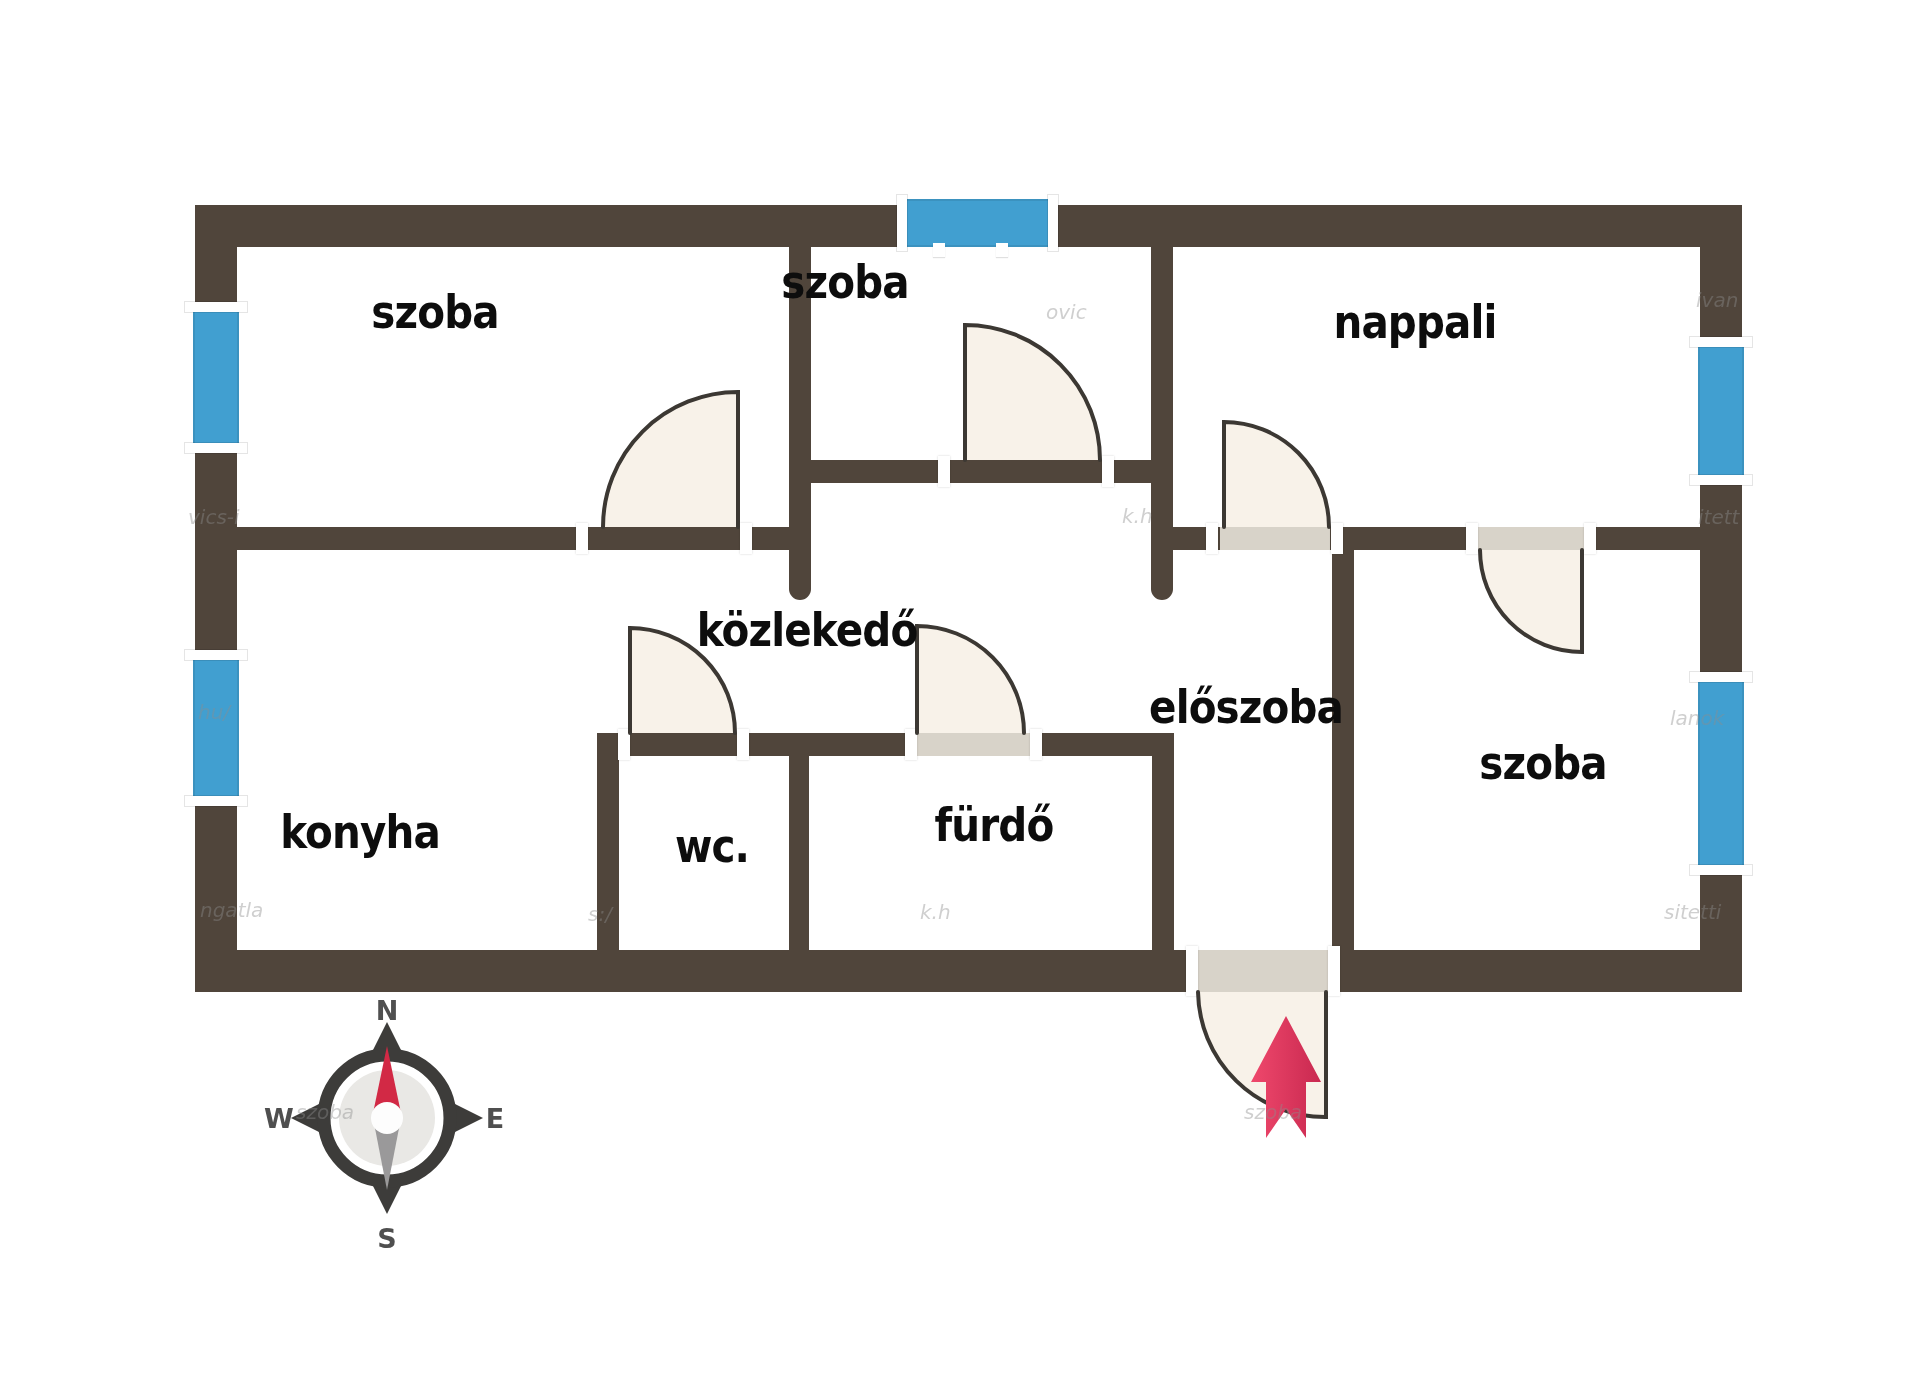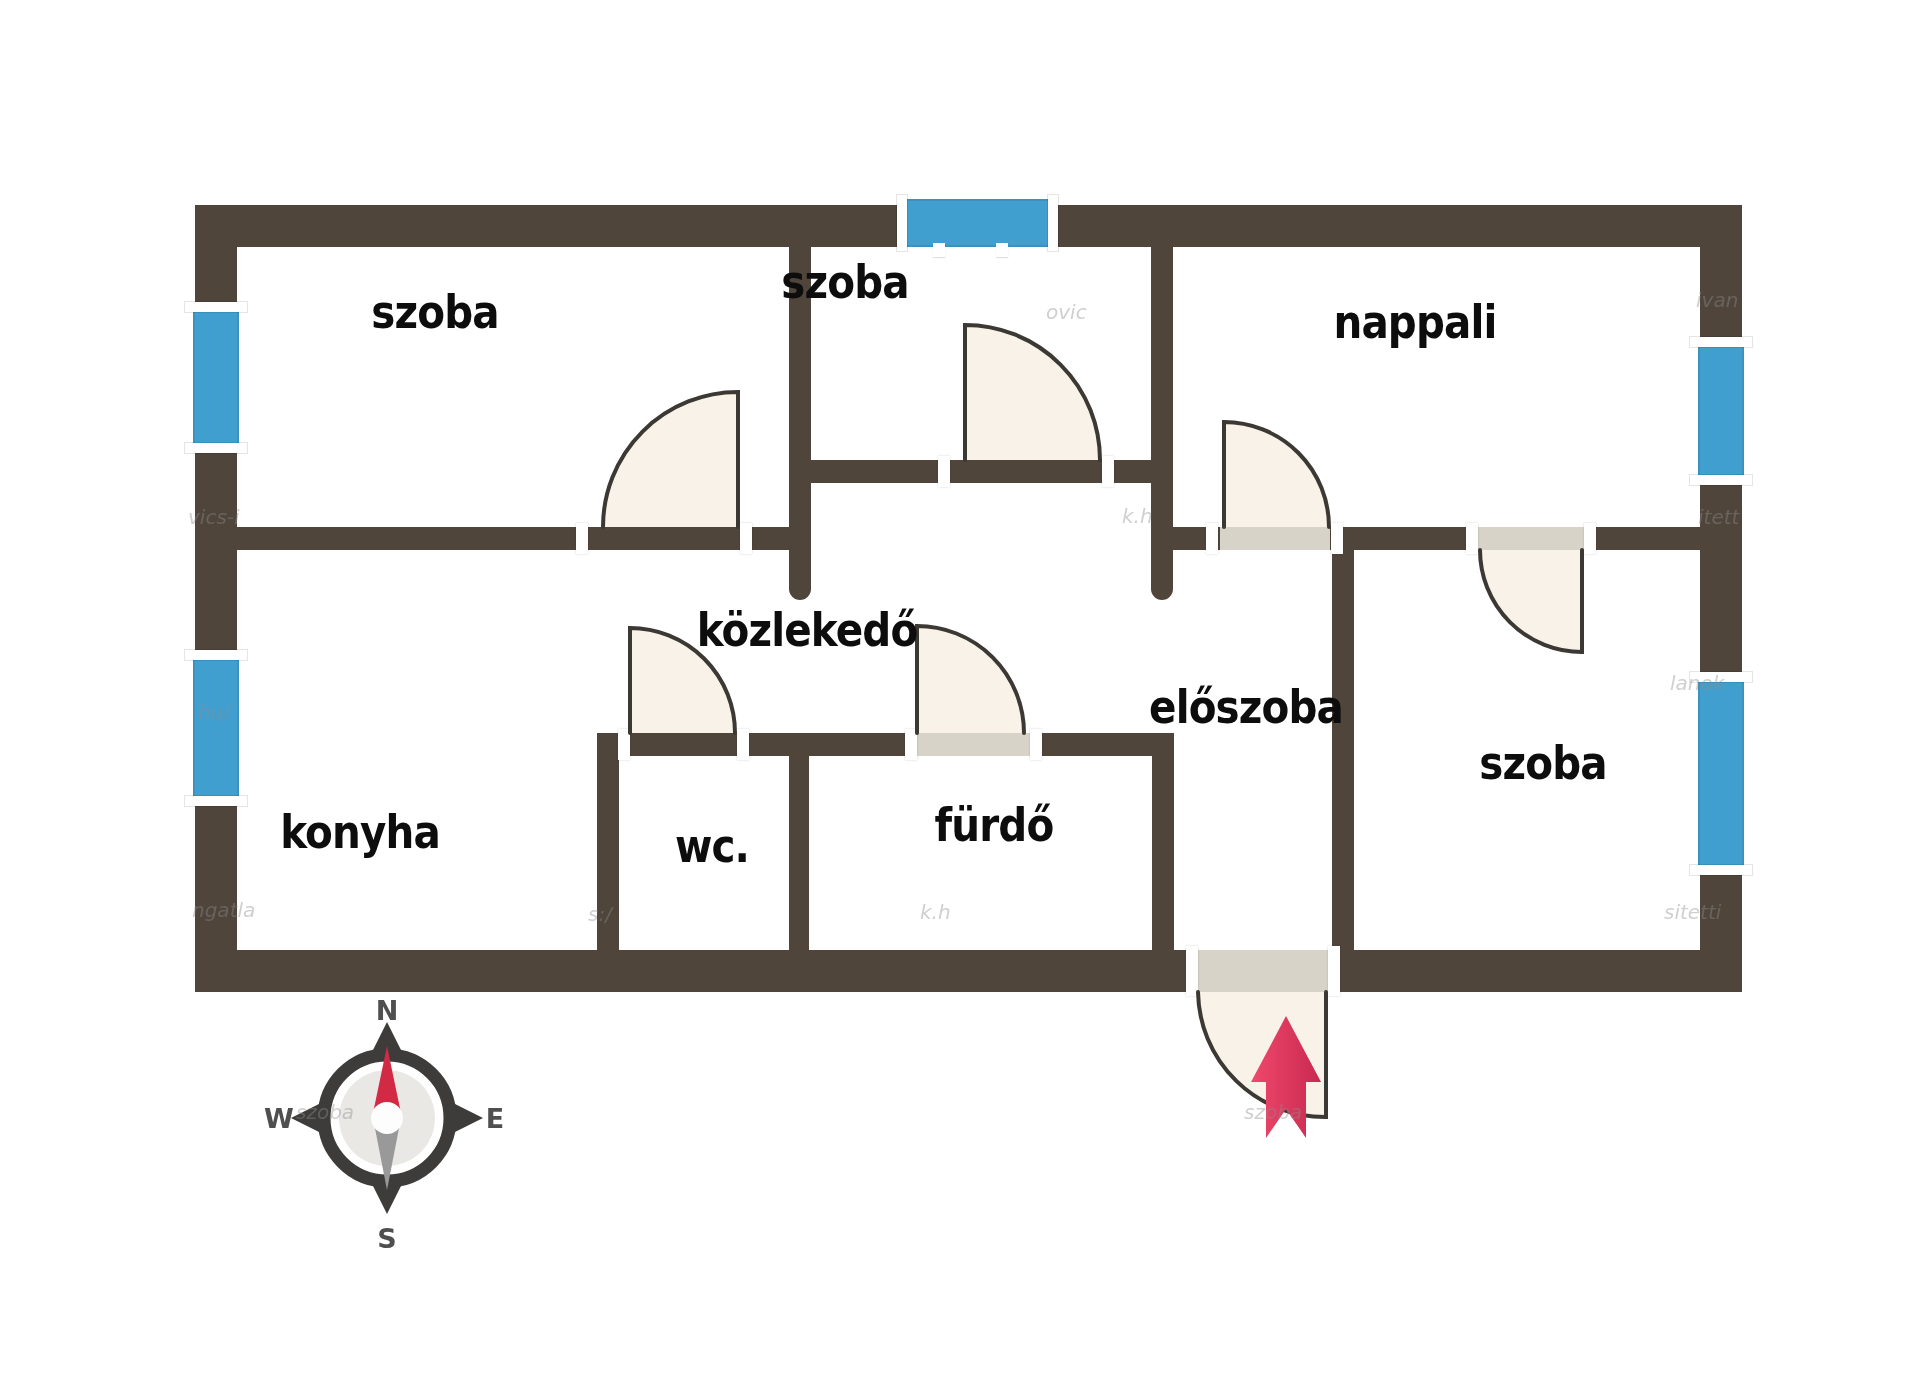--- a/index.html
+++ b/index.html
@@ -144,29 +144,29 @@
       <text class="compass-letter" x="387" y="1020">N</text>
       <text class="compass-letter" x="495" y="1128">E</text>
       <text class="compass-letter" x="387" y="1248">S</text>
       <text class="compass-letter" x="279" y="1128">W</text>
     </g>
   </svg>
 
   <div id="wm-layer">
       <span class="wm" style="left: 188px; top: 505px;">vics-i</span>
       <span class="wm" style="left: 198px; top: 700px;">hu/</span>
-      <span class="wm" style="left: 192px; top: 898px; text-align: right;">ngatla</span>
+      <span class="wm" style="left: 200px; top: 898px; text-align: right;">ngatla</span>
       <span class="wm" style="left: 296px; top: 1100px;">szoba</span>
       <span class="wm" style="left: 1046px; top: 300px;">ovic</span>
       <span class="wm" style="left: 1122px; top: 504px;">k.h</span>
       <span class="wm" style="left: 588px; top: 902px;">s:/</span>
       <span class="wm" style="left: 920px; top: 900px;">k.h</span>
       <span class="wm" style="left: 1696px; top: 288px;">ivan</span>
       <span class="wm" style="left: 1698px; top: 505px;">itett</span>
-      <span class="wm" style="left: 1670px; top: 671px;">lanok</span>
+      <span class="wm" style="left: 1670px; top: 706px;">lanok</span>
       <span class="wm" style="left: 1664px; top: 900px;">sitetti</span>
       <span class="wm" style="left: 1244px; top: 1100px;">szoba</span>
     </div>
 
   <div class="room-label" style="left:435px;top:312px;">szoba</div>
   <div class="room-label" style="left:845px;top:282px;">szoba</div>
   <div class="room-label" style="left:1415px;top:322px;">nappali</div>
   <div class="room-label" style="left:807px;top:630px;">közlekedő</div>
   <div class="room-label" style="left:1246px;top:707px;">előszoba</div>
   <div class="room-label" style="left:360px;top:832px;">konyha</div>

